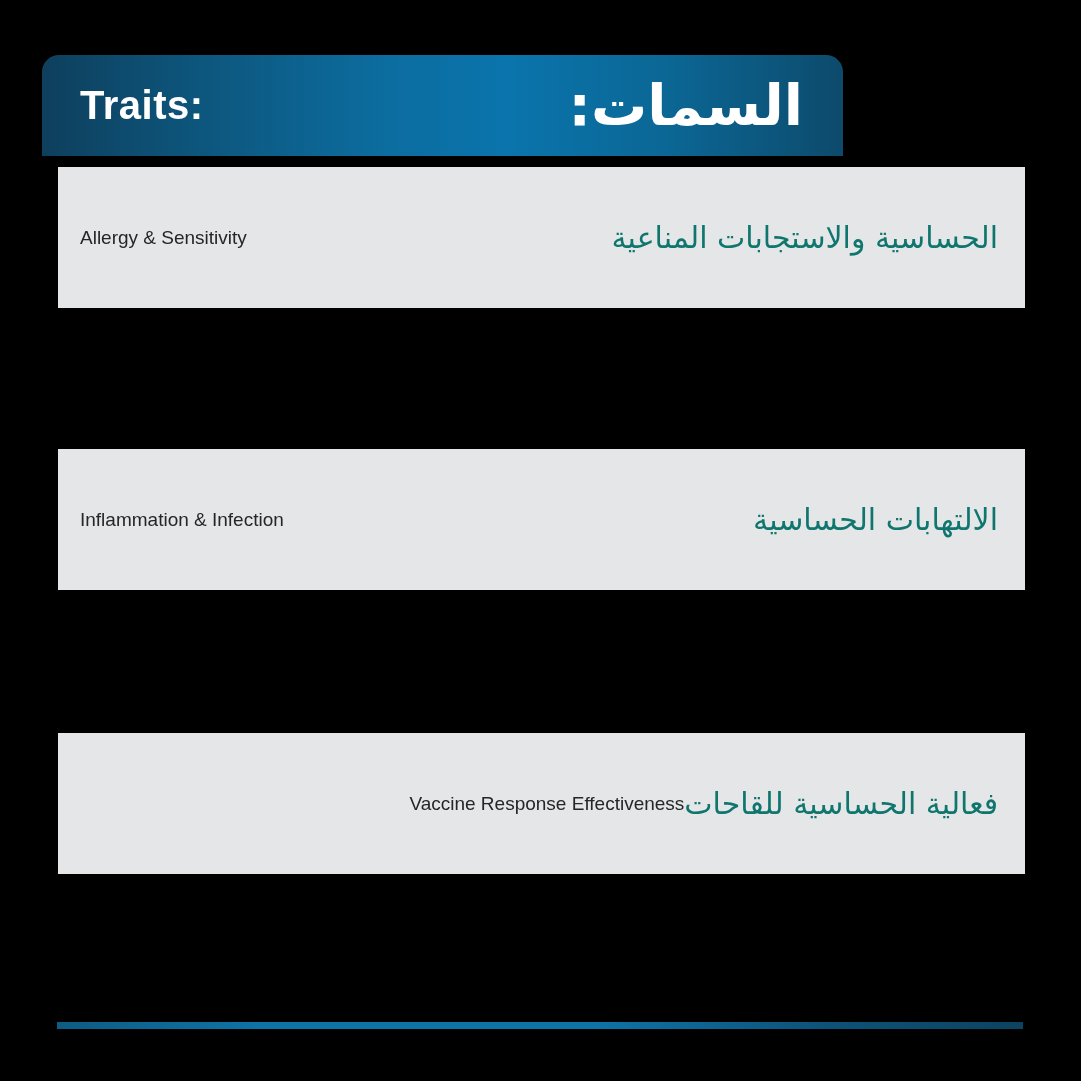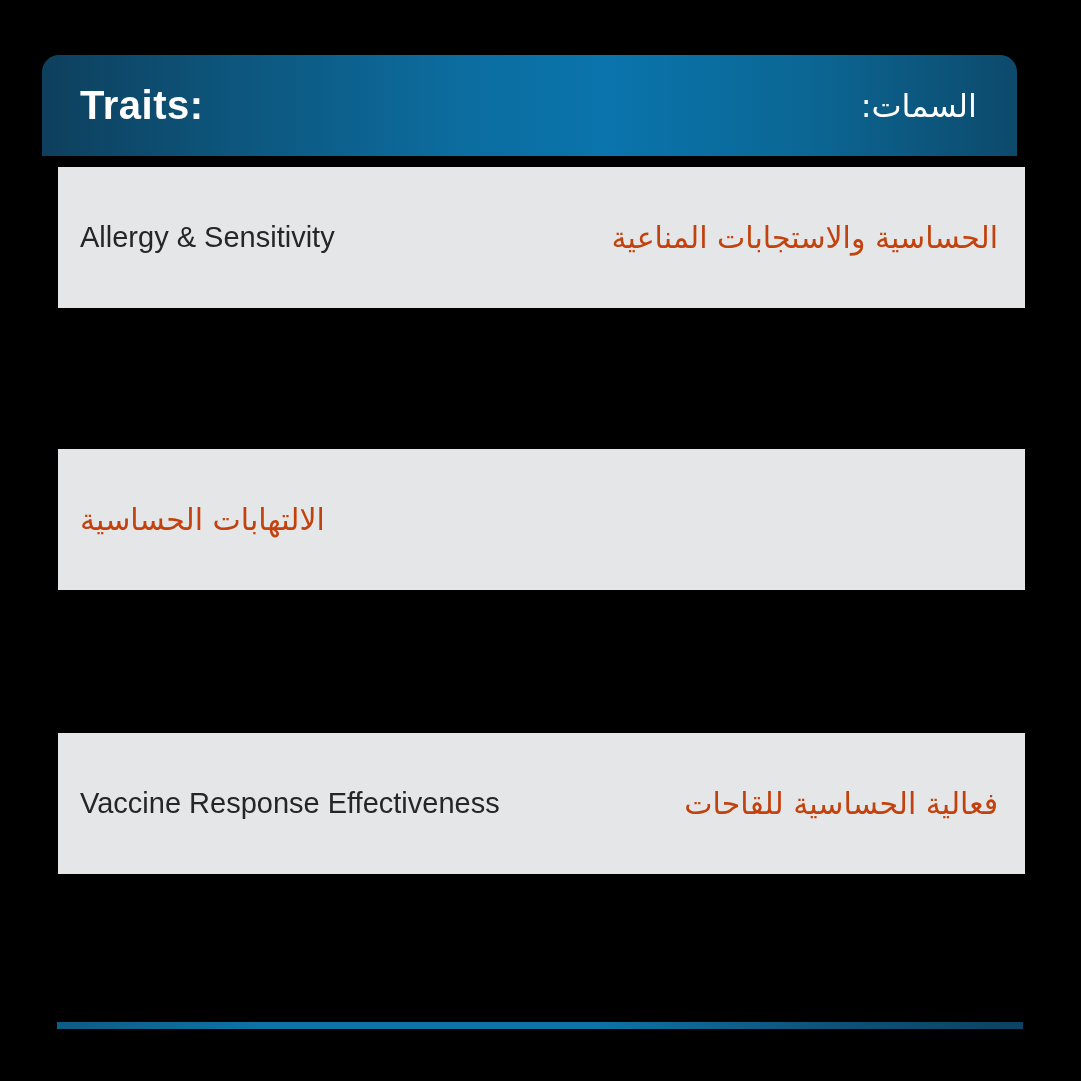--- a/index.html
+++ b/index.html
@@ -14,21 +14,21 @@
     background: #000000;
     overflow: hidden;
     font-family: "Liberation Sans", sans-serif;
   }
 
   
   .header-bar {
     position: absolute;
     left: 42px;
     top: 55px;
-    width: 975px;
+    width: 801px;
     height: 101px;
     box-sizing: border-box;
     border-radius: 17px 17px 0 0;
     background: linear-gradient(90deg,
       #0e3f5d 0%,
       #0d5277 16%,
       #0c6c9e 42%,
       #0a74ac 58%,
       #0b6795 78%,
       #0d4a6c 100%);
@@ -38,49 +38,50 @@
     padding: 0 40px 0 38px;
   }
   .header-title-en {
     color: #ffffff;
     font-size: 40px;
     font-weight: 600;
     letter-spacing: 0.5px;
   }
   .header-title-ar {
     color: #ffffff;
-    font-size: 32px;
+    font-size: 56px;
     direction: rtl;
     font-family: "DejaVu Sans", sans-serif;
+    font-weight: bold;
   }
 
   
   .trait-row {
     position: absolute;
     left: 58px;
     width: 967px;
     height: 141px;
     box-sizing: border-box;
     background: #e5e6e8;
     display: flex;
     align-items: center;
     justify-content: space-between;
     padding: 0 27px 0 22px;
   }
   .trait-row.r0 { top: 167px; }
   .trait-row.r1 { top: 449px; }
-  .trait-row.r2 { top: 733px; }
+  .trait-row.r2 { top: 733px; justify-content: flex-end; }
 
   .trait-en {
     color: #262626;
-    font-size: 29px;
+    font-size: 19px;
     font-weight: 400;
   }
   .trait-ar {
-    color: #c2410c;
+    color: #0f766e;
     font-size: 30px;
     direction: rtl;
     text-align: right;
     font-family: "DejaVu Sans", sans-serif;
   }
 
   
   .bottom-rule {
     position: absolute;
     left: 57px;
@@ -104,20 +105,21 @@
     <span class="header-title-en">Traits:</span>
     <span class="header-title-ar">السمات:</span>
   </div>
 
   <div class="trait-row r0">
     <span class="trait-en">Allergy &amp; Sensitivity</span>
     <span class="trait-ar">الحساسية والاستجابات المناعية</span>
   </div>
 
   <div class="trait-row r1">
+    <span class="trait-en">Inflammation &amp; Infection</span>
     <span class="trait-ar">الالتهابات الحساسية</span>
   </div>
 
   <div class="trait-row r2">
     <span class="trait-en">Vaccine Response Effectiveness</span>
     <span class="trait-ar">فعالية الحساسية للقاحات</span>
   </div>
 
   <div class="bottom-rule"></div>
 

